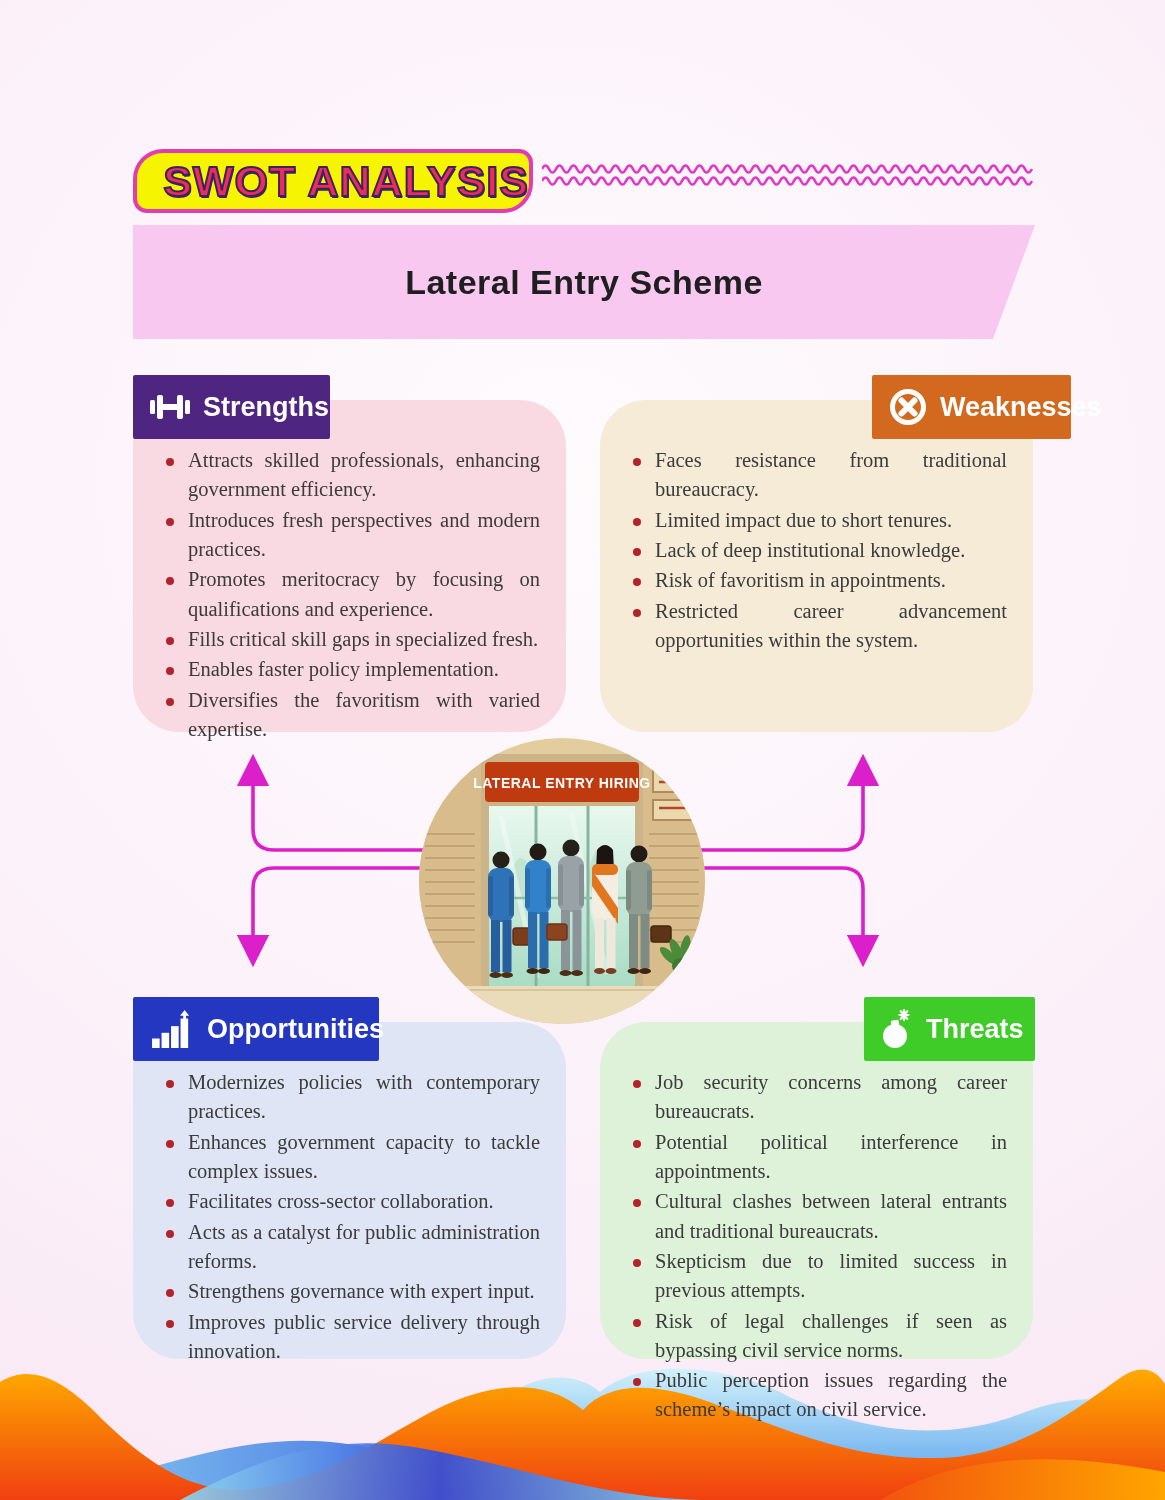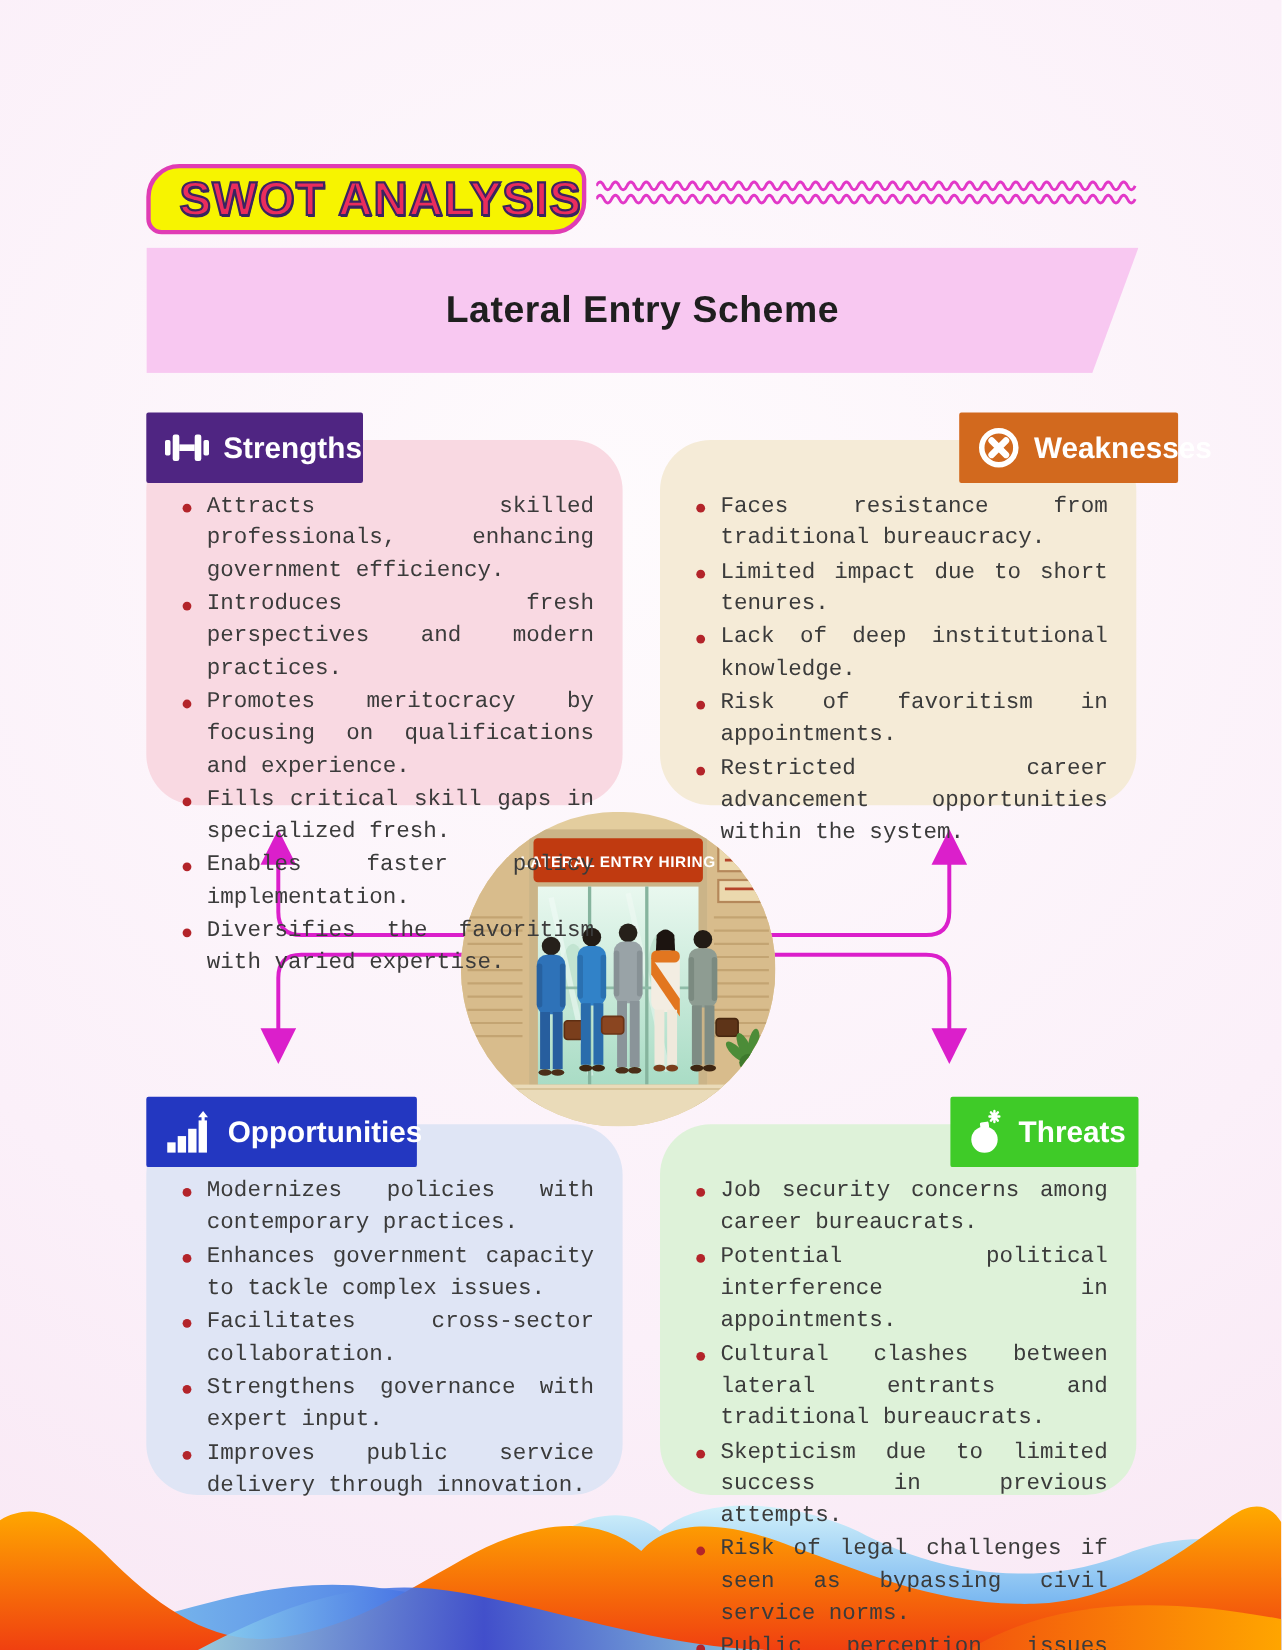--- a/index.html
+++ b/index.html
@@ -39,21 +39,21 @@
   }
 
   
   .qbox{
     position:absolute;width:433px;border-radius:46px;box-sizing:border-box;
     padding:46px 26px 18px 18px;z-index:2;
   }
   .qbox ul{list-style:none;margin:0;padding:0 0 0 10px;}
   .qbox li{
     position:relative;padding-left:27px;margin:0 0 1px 0;
-    font-family:Liberation Mono, monospace;font-size:20.5px;line-height:1.43;
+    font-family:Liberation Serif, serif;font-size:20.5px;line-height:1.43;
     color:var(--body-text,#3B3B3B);text-align:justify;
   }
   .qbox li::before{
     content:"";position:absolute;left:5px;top:12px;width:8px;height:8px;
     border-radius:50%;background:var(--bullet-dot,#B3242A);
   }
   .qhead{
     position:absolute;height:64px;z-index:3;display:flex;align-items:center;
     gap:12px;padding:0 16px;box-sizing:border-box;border-radius:2px;
   }
@@ -248,20 +248,21 @@
       <rect x="34.8" y="-1" width="3" height="8"></rect>
       <path d="M36.3 -4 L31.5 2 L41 2 Z"></path>
     </svg>
     <span class="qlabel">Opportunities</span>
   </div>
   <div class="qbox" id="opportunities-box">
     <ul>
         <li>Modernizes policies with contemporary practices.</li>
         <li>Enhances government capacity to tackle complex issues.</li>
         <li>Facilitates cross-sector collaboration.</li>
+        <li>Acts as a catalyst for public administration reforms.</li>
         <li>Strengthens governance with expert input.</li>
         <li>Improves public service delivery through innovation.</li>
       </ul>
   </div>
 
   <div class="qhead" id="threats-head">
     <svg width="34" height="42" viewBox="0 0 34 42">
       <circle cx="15" cy="28" r="12" fill="#FFFFFF"></circle>
       <rect x="11" y="12" width="8" height="6" rx="1.5" fill="#FFFFFF" transform="rotate(-8 15 15)"></rect>
       <path d="M24 2 L24 12 M19.5 7 L28.5 7 M20.8 3.2 L27.2 10.8 M27.2 3.2 L20.8 10.8" stroke="#FFFFFF" stroke-width="2.2" stroke-linecap="round"></path>

